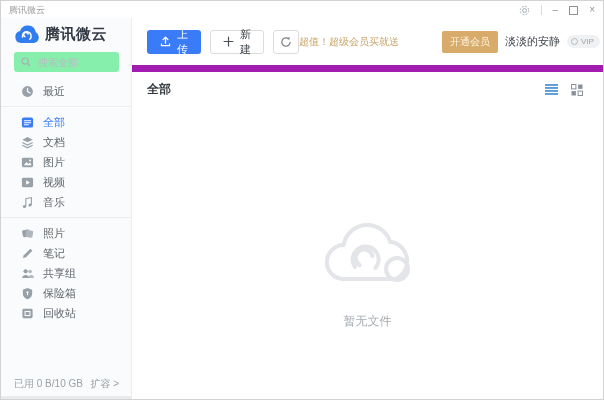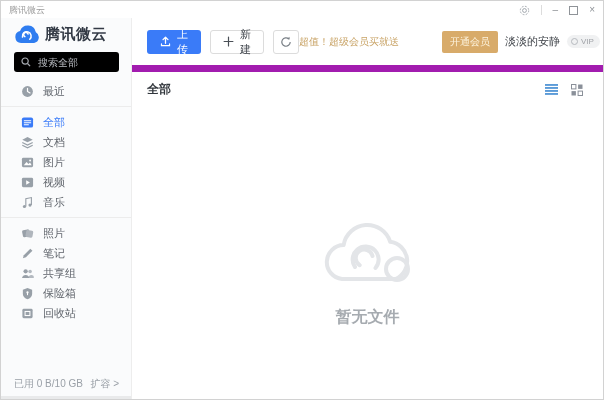--- a/index.html
+++ b/index.html
@@ -16,21 +16,21 @@
   .wc{color:#8f9398;font-size:10px;line-height:10px;cursor:default;display:flex;align-items:center;}
   .wc-sep{width:1px;height:10px;background:#dcdcdc;}
   .maxbox .box{width:7px;height:7px;border:1px solid #8f9398;display:inline-block;}
   
   .app{flex:1;display:flex;min-height:0;}
   .sidebar{width:130px;flex:none;background:#fafbfc;border-right:1px solid #ededed;display:flex;flex-direction:column;min-height:0;}
   .content{flex:1;display:flex;flex-direction:column;min-width:0;background:#fff;}
   
   .logo{display:flex;align-items:center;gap:6px;padding:7px 0 5px 13px;}
   .logo-text{font-size:15px;font-weight:600;color:#333a45;letter-spacing:0.5px;}
-  .search{margin:3px 12px 7px 13px;height:20px;background:#000000;border-radius:3px;display:flex;align-items:center;gap:5px;padding:0 7px;}
+  .search{margin:3px 12px 7px 13px;height:20px;background:#86efac;border-radius:3px;display:flex;align-items:center;gap:5px;padding:0 7px;}
   .search input{border:none;background:transparent;outline:none;font-size:10px;color:#6a6e74;width:70px;font-family:"Liberation Sans",sans-serif;}
   .search input::placeholder{color:#b9bcc2;}
   .nav{flex:1;min-height:0;padding-top:2px;}
   .nav-item{display:flex;align-items:center;gap:9px;height:20px;padding-left:20px;font-size:11px;color:#5f646b;cursor:default;}
   .nav-item .nicon{width:13px;height:13px;display:flex;align-items:center;justify-content:center;flex:none;}
   .nav-item.active{color:#3a7bf8;}
   .nav-divider{height:1px;background:#ececec;margin:5px 0;}
   .storage{flex:none;}
   .storage-row{display:flex;justify-content:space-between;align-items:center;padding:0 12px 0 13px;height:18px;font-size:10px;color:#9aa0a7;}
   .storage-expand{color:#9aa0a7;cursor:pointer;}
@@ -48,21 +48,21 @@
   .vip-badge{display:flex;align-items:center;gap:3px;background:#f0f1f2;border-radius:8px;padding:2px 6px 2px 4px;font-size:8px;color:#a0a3a8;}
   .vip-dot{width:7px;height:7px;border:1px solid #b6b9be;border-radius:50%;box-sizing:border-box;}
   .caret{color:#8b8f94;font-size:8px;cursor:pointer;}
   
   .list-header{flex:none;display:flex;align-items:center;padding:9px 20px 7px 15px;}
   .header-title{font-size:12px;font-weight:700;color:#32373d;flex:1;}
   .view-toggles{display:flex;gap:13px;align-items:center;}
   .vt{cursor:pointer;display:flex;}
   
   .empty{flex:1;display:flex;flex-direction:column;align-items:center;padding-top:104px;min-height:0;}
-  .empty-title{font-size:16px;color:#a6abb0;margin-top:16px;font-weight:bold;}
+  .empty-title{font-size:12px;color:#a6abb0;margin-top:22px;}
   .empty-hint{font-size:11px;color:#b9bdc2;margin-top:9px;}
 </style>
 </head>
 <body>
 
 <div class="window">
 
   <div class="titlebar">
     <span class="tb-title">腾讯微云</span>
     <div class="win-controls">

